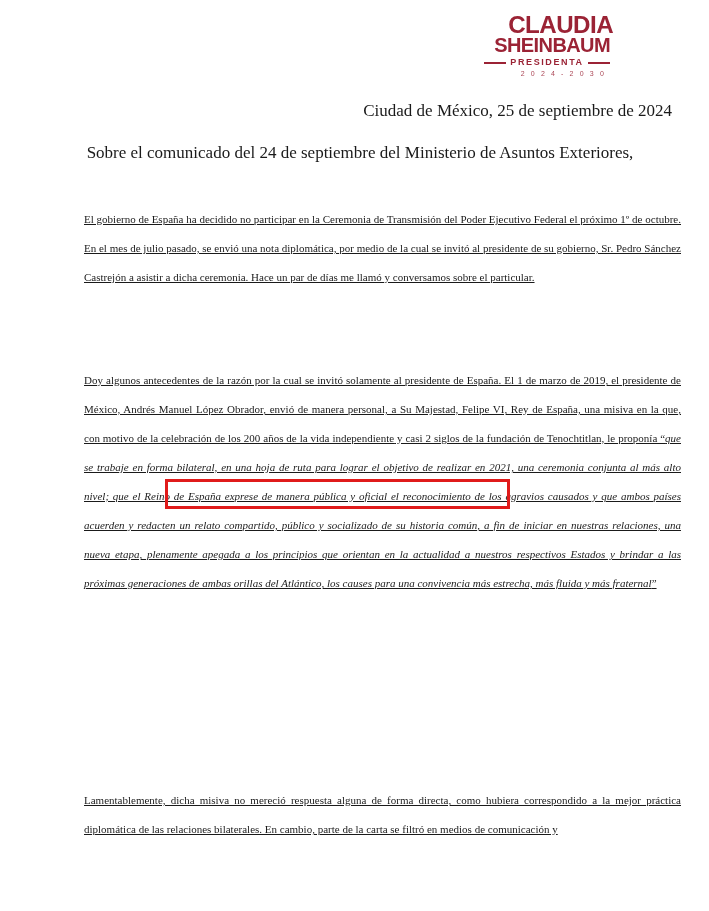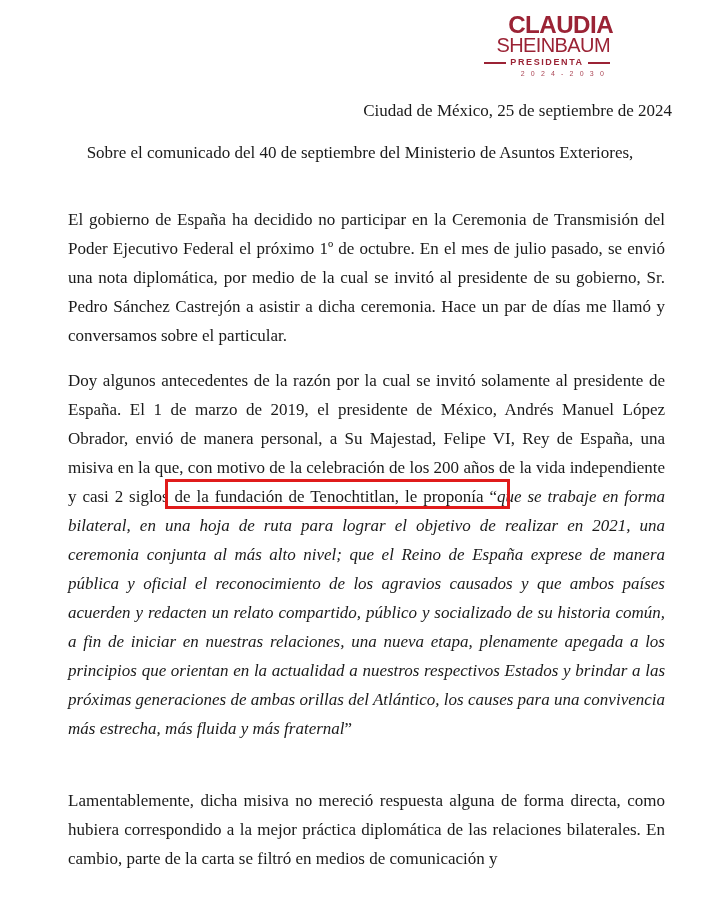--- a/index.html
+++ b/index.html
@@ -1,25 +1,25 @@
 <!DOCTYPE html>
 <html><head>
 <meta charset="utf-8">
 <style>
   html, body { margin: 0; padding: 0; background: #ffffff; }
   body { width: 709px; height: 911px; overflow: hidden; position: relative; font-family: "Liberation Serif", serif; color: #1a1a1a; }
   .logo { position: absolute; left: 484px; top: 15px; width: 126px; text-align: right; color: #9b2335; font-family: "Liberation Sans", sans-serif; }
   .logo .l1 { font-size: 23px; font-weight: 900; letter-spacing: -0.5px; line-height: 21px; transform: scaleX(1.05); }
-  .logo .l2 { font-size: 20px; font-weight: 400; letter-spacing: -0.6px; line-height: 19px; transform: scaleX(1.0); }
+  .logo .l2 { font-size: 20px; font-weight: 700; letter-spacing: -0.6px; line-height: 19px; transform: scaleX(1.0); }
   .logo .pres { display: flex; align-items: center; justify-content: center; gap: 4px; font-size: 9px; font-weight: 700; letter-spacing: 1.6px; line-height: 11px; margin-top: 2px; }
   .logo .pres .bar { flex: 1; height: 2px; background: #9b2335; }
   .logo .years { font-size: 7px; letter-spacing: 6.2px; color: #9b2335; opacity: 0.85; line-height: 10px; margin-top: 1px; padding-left: 6px; }
   .date { position: absolute; right: 37px; top: 99px; font-size: 17px; line-height: 24px; margin-left: 23px; }
   .subject { position: absolute; left: 60px; width: 600px; top: 139px; text-align: center; font-size: 17px; line-height: 28px; }
-  .para { position: absolute; left: 68px; width: 597px; font-size: 17px; line-height: 29px; text-align: justify; text-align-last: left; }
+  .para { position: absolute; left: 84px; width: 597px; font-size: 11px; line-height: 29px; text-align: justify; text-align-last: left; text-decoration: underline; }
   .p1 { top: 205px; }
   .p2 { top: 366px; }
   .p3 { top: 786px; }
   .it { font-style: italic; }
   .hl { position: absolute; left: 165px; top: 479px; width: 345px; height: 30px; border: 3px solid #e01b1b; box-sizing: border-box; pointer-events: none; }
 </style>
 </head>
 <body>
 
 <div class="logo">
@@ -29,21 +29,21 @@
     <span class="bar"></span>
     <span>PRESIDENTA</span>
     <span class="bar"></span>
   </div>
   <div class="years">2024-2030</div>
 </div>
 
 <div class="date">Ciudad de México, 25 de septiembre de 2024</div>
 
 <div class="subject">
-  <div>Sobre el comunicado del 40 de septiembre del Ministerio de Asuntos Exteriores,</div>
+  <div>Sobre el comunicado del 24 de septiembre del Ministerio de Asuntos Exteriores,</div>
 </div>
 
 <div class="para p1">El gobierno de España ha decidido no participar en la Ceremonia de Transmisión del Poder Ejecutivo Federal el próximo 1º de octubre. En el mes de julio pasado, se envió una nota diplomática, por medio de la cual se invitó al presidente de su gobierno, Sr. Pedro Sánchez Castrejón a asistir a dicha ceremonia. Hace un par de días me llamó y conversamos sobre el particular.</div>
 
 <div class="para p2"><span>Doy algunos antecedentes de la razón por la cual se invitó solamente al presidente de España. El 1 de marzo de 2019, el presidente de México, Andrés Manuel López Obrador, envió de manera personal, a Su Majestad, Felipe VI, Rey de España, una misiva en la que, con motivo de la celebración de los 200 años de la vida independiente</span><span> y casi 2 siglos de la fundación de Tenochtitlan,</span><span> le proponía “</span><span class="it">que se trabaje en forma bilateral, en una hoja de ruta para lograr el objetivo de realizar en 2021, una ceremonia conjunta al más alto nivel; que el Reino de España exprese de manera pública y oficial el reconocimiento de los agravios causados y que ambos países acuerden y redacten un relato compartido, público y socializado de su historia común, a fin de iniciar en nuestras relaciones, una nueva etapa, plenamente apegada a los principios que orientan en la actualidad a nuestros respectivos Estados y brindar a las próximas generaciones de ambas orillas del Atlántico, los causes para una convivencia más estrecha, más fluida y más fraternal</span><span>”</span></div>
 
 <div class="hl"></div>
 
 <div class="para p3">Lamentablemente, dicha misiva no mereció respuesta alguna de forma directa, como hubiera correspondido a la mejor práctica diplomática de las relaciones bilaterales. En cambio, parte de la carta se filtró en medios de comunicación y</div>
 

